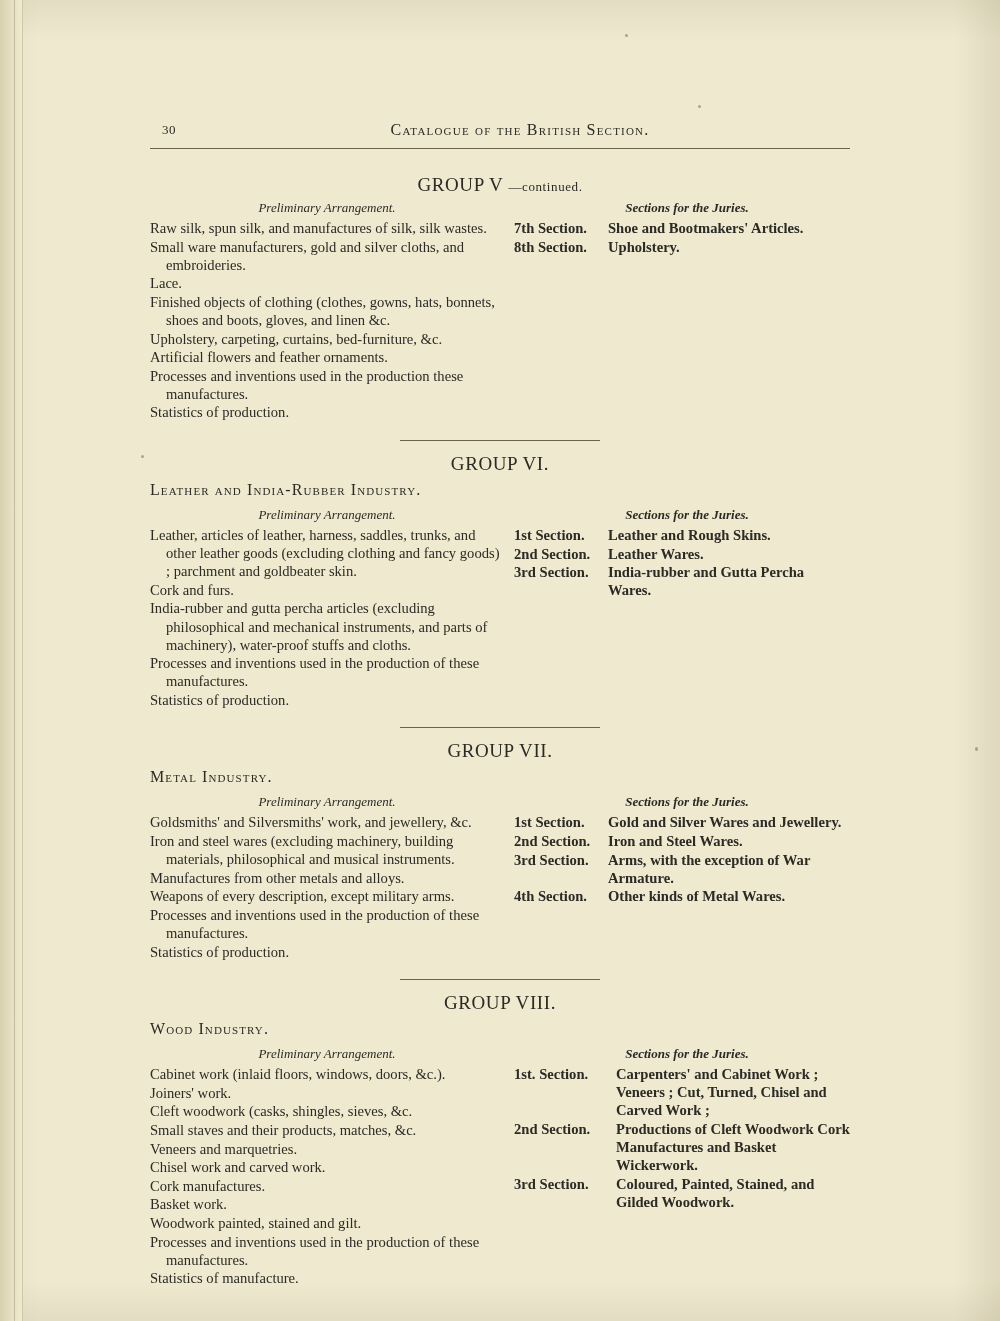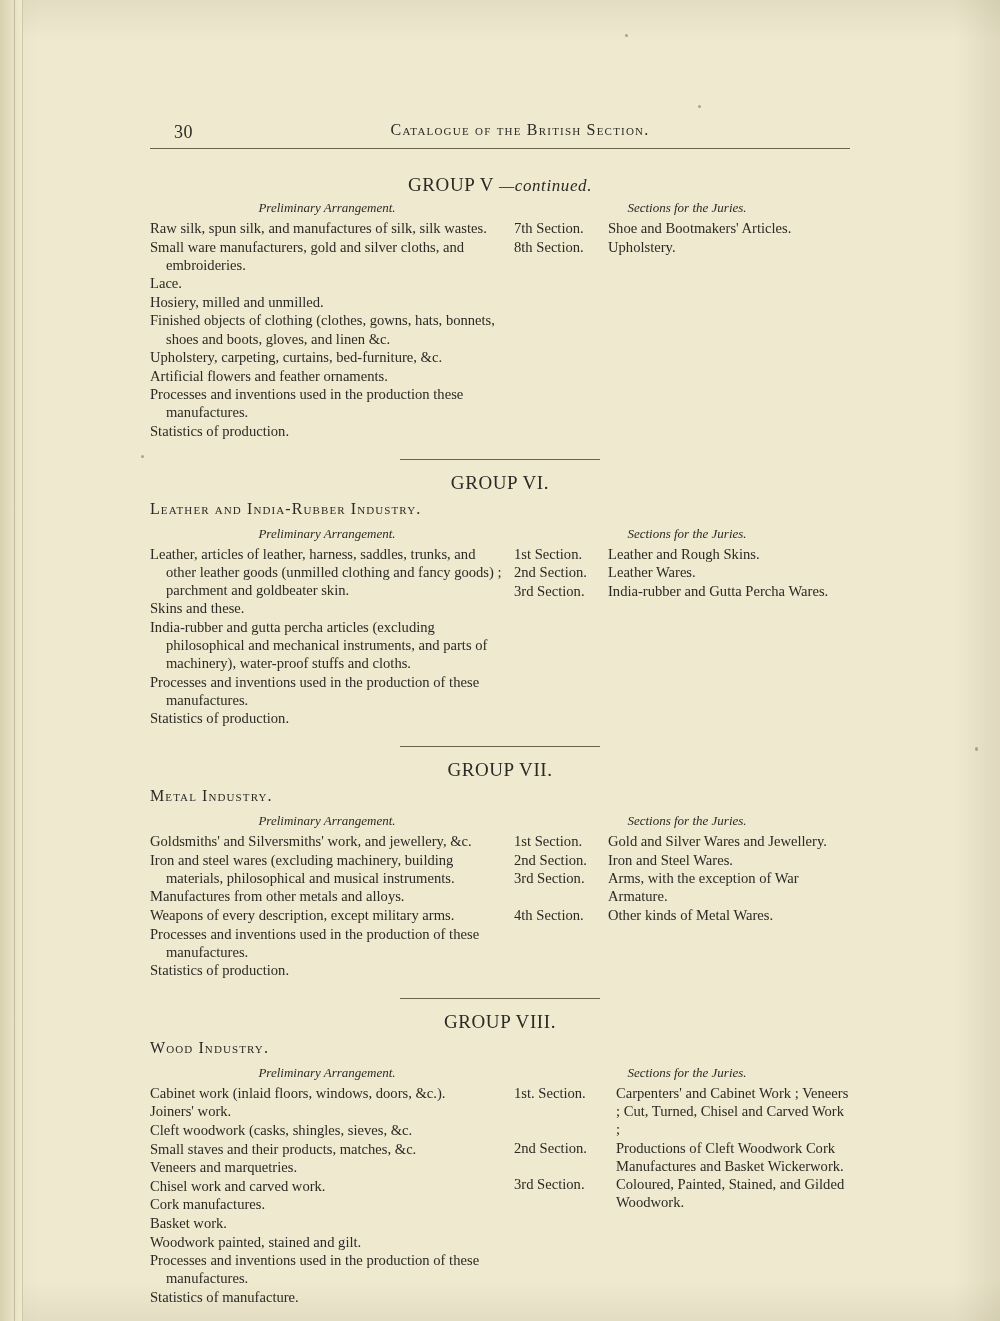--- a/index.html
+++ b/index.html
@@ -46,23 +46,23 @@
     top: 118px;
     width: 700px;
   }
   
   .page-header {
     position: relative;
     height: 34px;
   }
   .folio {
     position: absolute;
-    left: 24px;
+    left: 12px;
     top: 4px;
-    font-size: 18px;
+    font-size: 13px;
     letter-spacing: 0.5px;
   }
   .running-title {
     position: absolute;
     left: 0; right: 0;
     top: 3px;
     text-align: center;
     font-size: 16px;
     font-variant: small-caps;
     letter-spacing: 1.2px;
@@ -76,36 +76,35 @@
   }
   
   .group { margin-top: 22px; }
   .group-title {
     text-align: center;
     font-size: 19px;
     letter-spacing: 0.6px;
     margin-bottom: 4px;
   }
   .group-title .cont {
-    font-style: italic;
-    font-size: 17px;
+    font-size: 13px;
   }
   .group-subtitle {
     text-align: left;
     font-size: 16px;
     font-variant: small-caps;
     letter-spacing: 1.1px;
     margin: 6px 0 8px 0;
   }
   .cols {
     display: flex;
     width: 100%;
   }
   .col-left { width: 52%; padding-right: 10px; box-sizing: border-box; }
-  .col-right { width: 48%; box-sizing: border-box; }
+  .col-right { width: 48%; box-sizing: border-box; font-weight: bold; }
   .col-head {
     font-style: italic;
     text-align: center;
     font-size: 13px;
     margin-bottom: 3px;
   }
   .col-head.right { text-align: center; padding-left: 10px; }
   ul.plain {
     list-style: none;
     margin: 0;
@@ -177,21 +176,20 @@
         <span>GROUP V</span>
         <span class="cont">—continued.</span>
       </div>
       <div class="cols">
         <div class="col-left">
           <div class="col-head">Preliminary Arrangement.</div>
           <ul class="plain">
             <li>Raw silk, spun silk, and manufactures of silk, silk wastes.</li>
             <li>Small ware manufacturers, gold and silver cloths, and embroideries.</li>
             <li>Lace.</li>
-            <li>Hosiery, milled and unmilled.</li>
             <li>Finished objects of clothing (clothes, gowns, hats, bonnets, shoes and boots, gloves, and linen &amp;c.</li>
             <li>Upholstery, carpeting, curtains, bed-furniture, &amp;c.</li>
             <li>Artificial flowers and feather ornaments.</li>
             <li>Processes and inventions used in the production these manufactures.</li>
             <li>Statistics of production.</li>
           </ul>
         </div>
         <div class="col-right">
           <div class="col-head right">Sections for the Juries.</div>
           <ul class="juries">
@@ -212,22 +210,22 @@
 
     <div class="group" style="margin-top:0;">
       <div class="group-title">
         <span>GROUP VI.</span>
       </div>
       <div class="group-subtitle">Leather and India-Rubber Industry.</div>
       <div class="cols">
         <div class="col-left">
           <div class="col-head">Preliminary Arrangement.</div>
           <ul class="plain">
-            <li>Leather, articles of leather, harness, saddles, trunks, and other leather goods (unmilled clothing and fancy goods) ; parchment and goldbeater skin.</li>
-            <li>Skins and these.</li>
+            <li>Leather, articles of leather, harness, saddles, trunks, and other leather goods (excluding clothing and fancy goods) ; parchment and goldbeater skin.</li>
+            <li>Cork and furs.</li>
             <li>India-rubber and gutta percha articles (excluding philosophical and mechanical instruments, and parts of machinery), water-proof stuffs and cloths.</li>
             <li>Processes and inventions used in the production of these manufactures.</li>
             <li>Statistics of production.</li>
           </ul>
         </div>
         <div class="col-right">
           <div class="col-head right">Sections for the Juries.</div>
           <ul class="juries">
             <li>
               <span class="sec">1st Section.</span>

